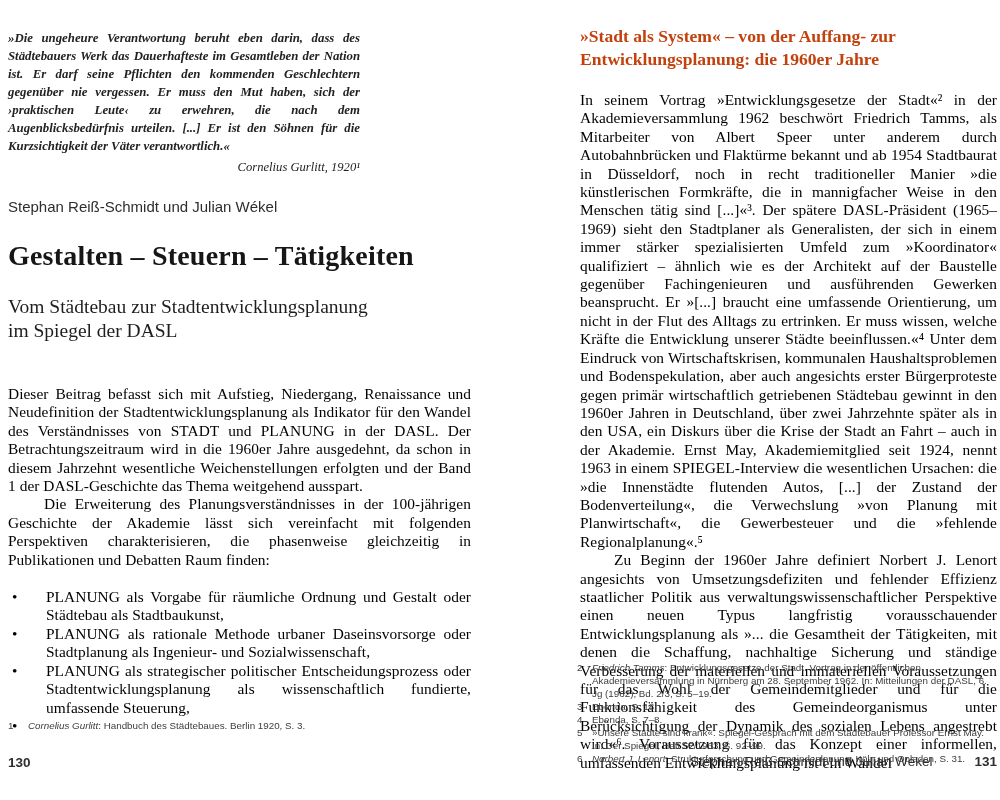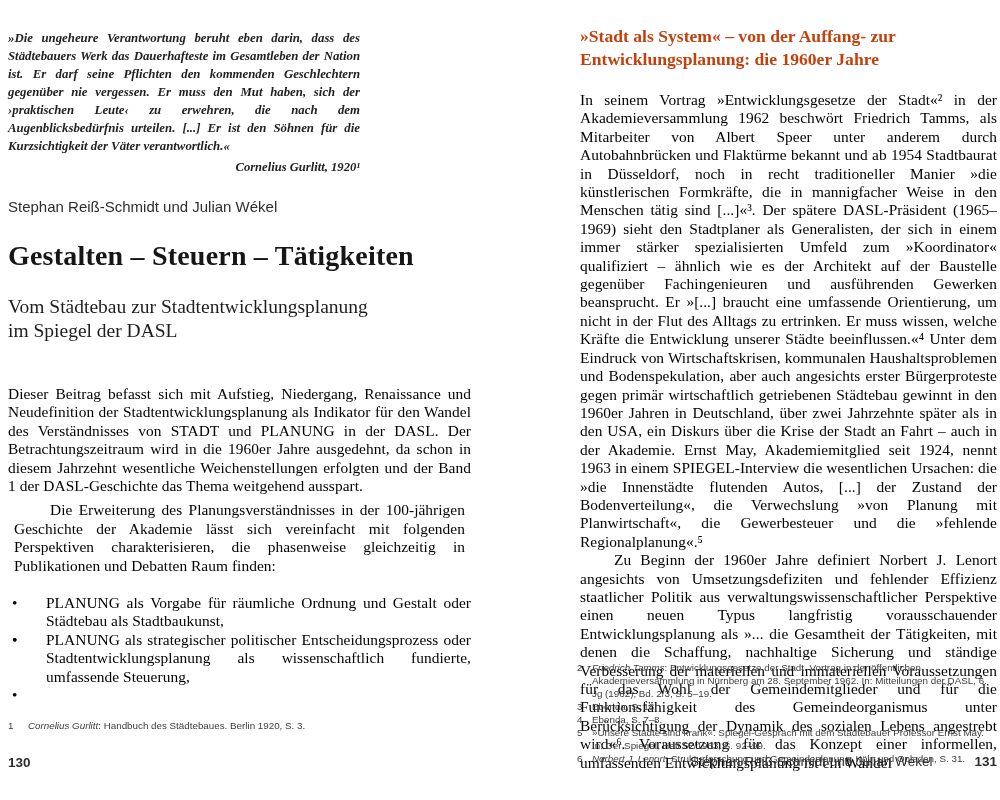--- a/index.html
+++ b/index.html
@@ -15,21 +15,21 @@
 
   
   .epigraph {
     margin-top:29px; width:352px;
     font-weight:bold; font-style:italic;
     font-size:12.8px; line-height:18px;
     text-align:justify; color:#222;
   }
   .epigraph-attribution {
     width:352px; margin-top:5px; text-align:right;
-    font-style:italic; font-weight:bold; font-size:12.6px; color:#222;
+    font-style:italic; font-weight:normal; font-size:12.6px; color:#222;
   }
   .authors {
     margin-top:23px;
     font-family:"Liberation Sans","DejaVu Sans",sans-serif;
     font-size:15px; color:#2e2e2e;
   }
   .chapter-title {
     margin-top:25px;
     font-size:28px; font-weight:bold; letter-spacing:.2px; color:#161616;
   }
@@ -95,29 +95,30 @@
 
   <h1 class="chapter-title" style="margin:25px 0 0 0;">Gestalten – Steuern – Tätigkeiten</h1>
 
   <div class="chapter-subtitle">
     <div>Vom Städtebau zur Stadtentwicklungsplanung</div>
     <div>im Spiegel der DASL</div>
   </div>
 
   <p class="body-text lp-para1" style="margin:43px 0 0 0;">Dieser Beitrag befasst sich mit Aufstieg, Niedergang, Renaissance und Neudefinition der Stadtentwicklungsplanung als Indikator für den Wandel des Verständnisses von STADT und PLANUNG in der DASL. Der Betrachtungszeitraum wird in die 1960er Jahre ausgedehnt, da schon in diesem Jahrzehnt wesentliche Weichenstellungen erfolgten und der Band 1 der DASL-Geschichte das Thema weitgehend ausspart.</p>
 
-  <p class="body-text lp-para2" style="margin:6px;">Die Erweiterung des Planungsverständnisses in der 100-jährigen Geschichte der Akademie lässt sich vereinfacht mit folgenden Perspektiven charakterisieren, die phasenweise gleichzeitig in Publikationen und Debatten Raum finden:</p>
+  <p class="body-text lp-para2" style="margin:0;">Die Erweiterung des Planungsverständnisses in der 100-jährigen Geschichte der Akademie lässt sich vereinfacht mit folgenden Perspektiven charakterisieren, die phasenweise gleichzeitig in Publikationen und Debatten Raum finden:</p>
 
   <ul class="bullet-list">
     <li class="body-text bullet-item">
       <span class="bullet-marker">•</span>
       <span>PLANUNG als Vorgabe für räumliche Ordnung und Gestalt oder Städtebau als Stadtbaukunst,</span>
     </li>
     <li class="body-text bullet-item">
       <span class="bullet-marker">•</span>
+      <span>PLANUNG als rationale Methode urbaner Daseinsvorsorge oder Stadtplanung als Ingenieur- und Sozialwissenschaft,</span>
     </li>
     <li class="body-text bullet-item">
       <span class="bullet-marker">•</span>
       <span>PLANUNG als strategischer politischer Entscheidungsprozess oder Stadtentwicklungsplanung als wissenschaftlich fundierte, umfassende Steuerung,</span>
     </li>
     <li class="body-text bullet-item">
       <span class="bullet-marker">•</span>
     </li>
   </ul>
 

